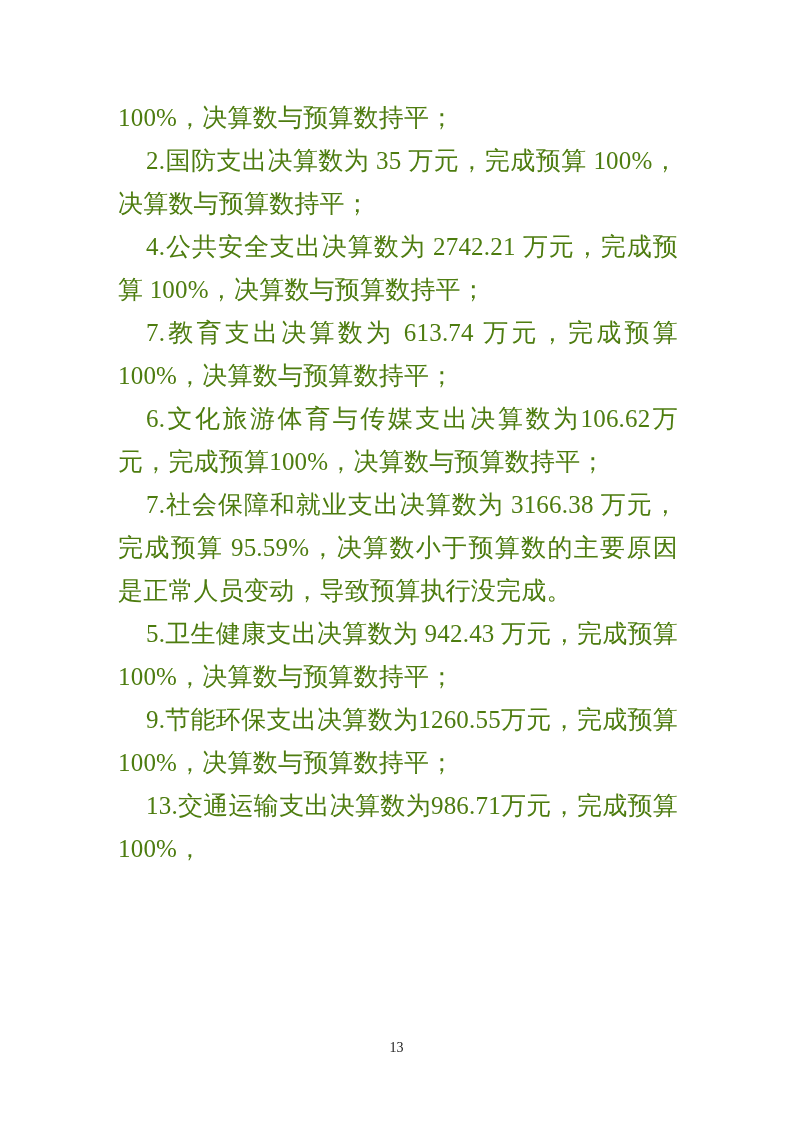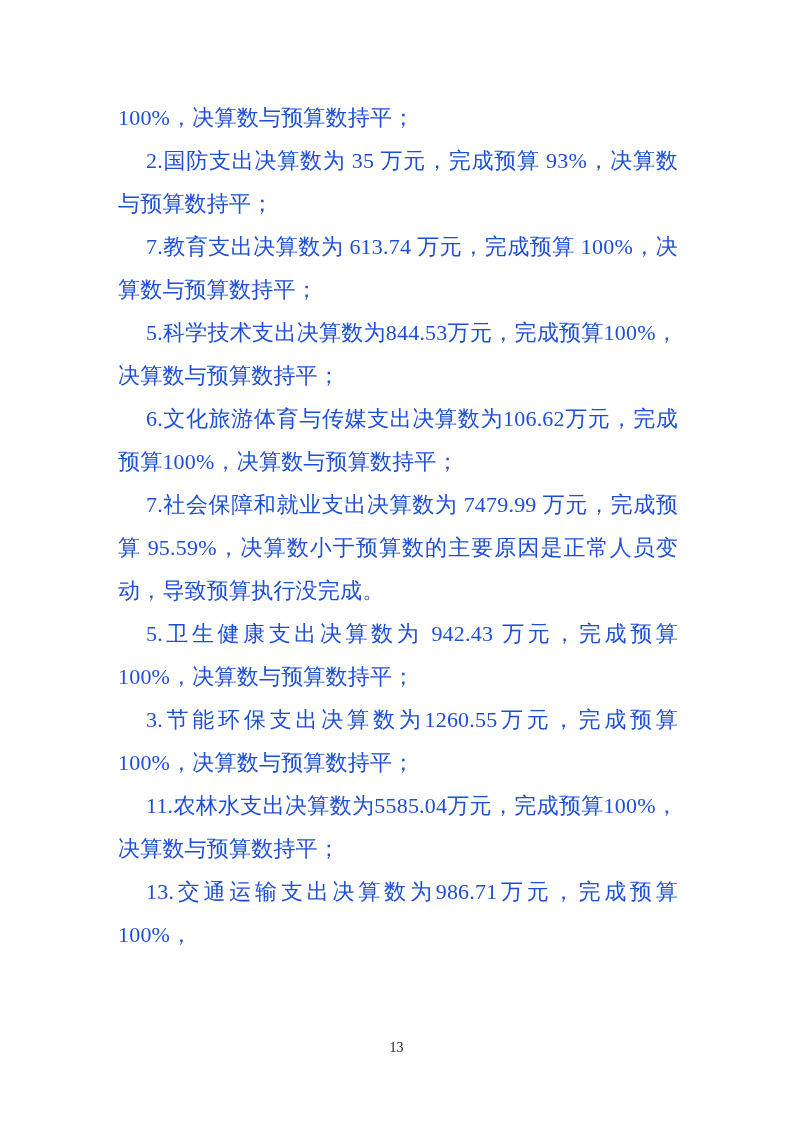--- a/index.html
+++ b/index.html
@@ -16,23 +16,23 @@
     overflow: hidden;
   }
   .content {
     position: absolute;
     left: 118px;
     top: 96px;
     width: 560px;
   }
   .para {
     font-family: "Liberation Serif", "DejaVu Serif", serif;
-    font-size: 22px;
+    font-size: 25px;
     line-height: 43px;
-    color: #1d4ed8;
+    color: #4d7c0f;
     text-align: justify;
     text-justify: inter-ideograph;
     margin: 0 0 0 0;
     letter-spacing: 0.2px;
   }
   .para.indent {
     text-indent: 28px;
   }
   .page-number {
     position: absolute;
@@ -44,24 +44,23 @@
     font-size: 14px;
     color: #1a1a1a;
   }
 </style>
 </head>
 <body>
 
 <div class="page">
   <div class="content">
     <p class="para">100%，决算数与预算数持平；</p>
-    <p class="para indent">2.国防支出决算数为 35 万元，完成预算 93%，决算数与预算数持平；</p>
+    <p class="para indent">2.国防支出决算数为 35 万元，完成预算 100%，决算数与预算数持平；</p>
+    <p class="para indent">4.公共安全支出决算数为 2742.21 万元，完成预算 100%，决算数与预算数持平；</p>
     <p class="para indent">7.教育支出决算数为 613.74 万元，完成预算 100%，决算数与预算数持平；</p>
-    <p class="para indent">5.科学技术支出决算数为844.53万元，完成预算100%，决算数与预算数持平；</p>
     <p class="para indent">6.文化旅游体育与传媒支出决算数为106.62万元，完成预算100%，决算数与预算数持平；</p>
-    <p class="para indent">7.社会保障和就业支出决算数为 7479.99 万元，完成预算 95.59%，决算数小于预算数的主要原因是正常人员变动，导致预算执行没完成。</p>
+    <p class="para indent">7.社会保障和就业支出决算数为 3166.38 万元，完成预算 95.59%，决算数小于预算数的主要原因是正常人员变动，导致预算执行没完成。</p>
     <p class="para indent">5.卫生健康支出决算数为 942.43 万元，完成预算 100%，决算数与预算数持平；</p>
-    <p class="para indent">3.节能环保支出决算数为1260.55万元，完成预算100%，决算数与预算数持平；</p>
-    <p class="para indent">11.农林水支出决算数为5585.04万元，完成预算100%，决算数与预算数持平；</p>
+    <p class="para indent">9.节能环保支出决算数为1260.55万元，完成预算100%，决算数与预算数持平；</p>
     <p class="para indent">13.交通运输支出决算数为986.71万元，完成预算100%，</p>
   </div>
   <div class="page-number">13</div>
 </div>
 
 </body></html>

